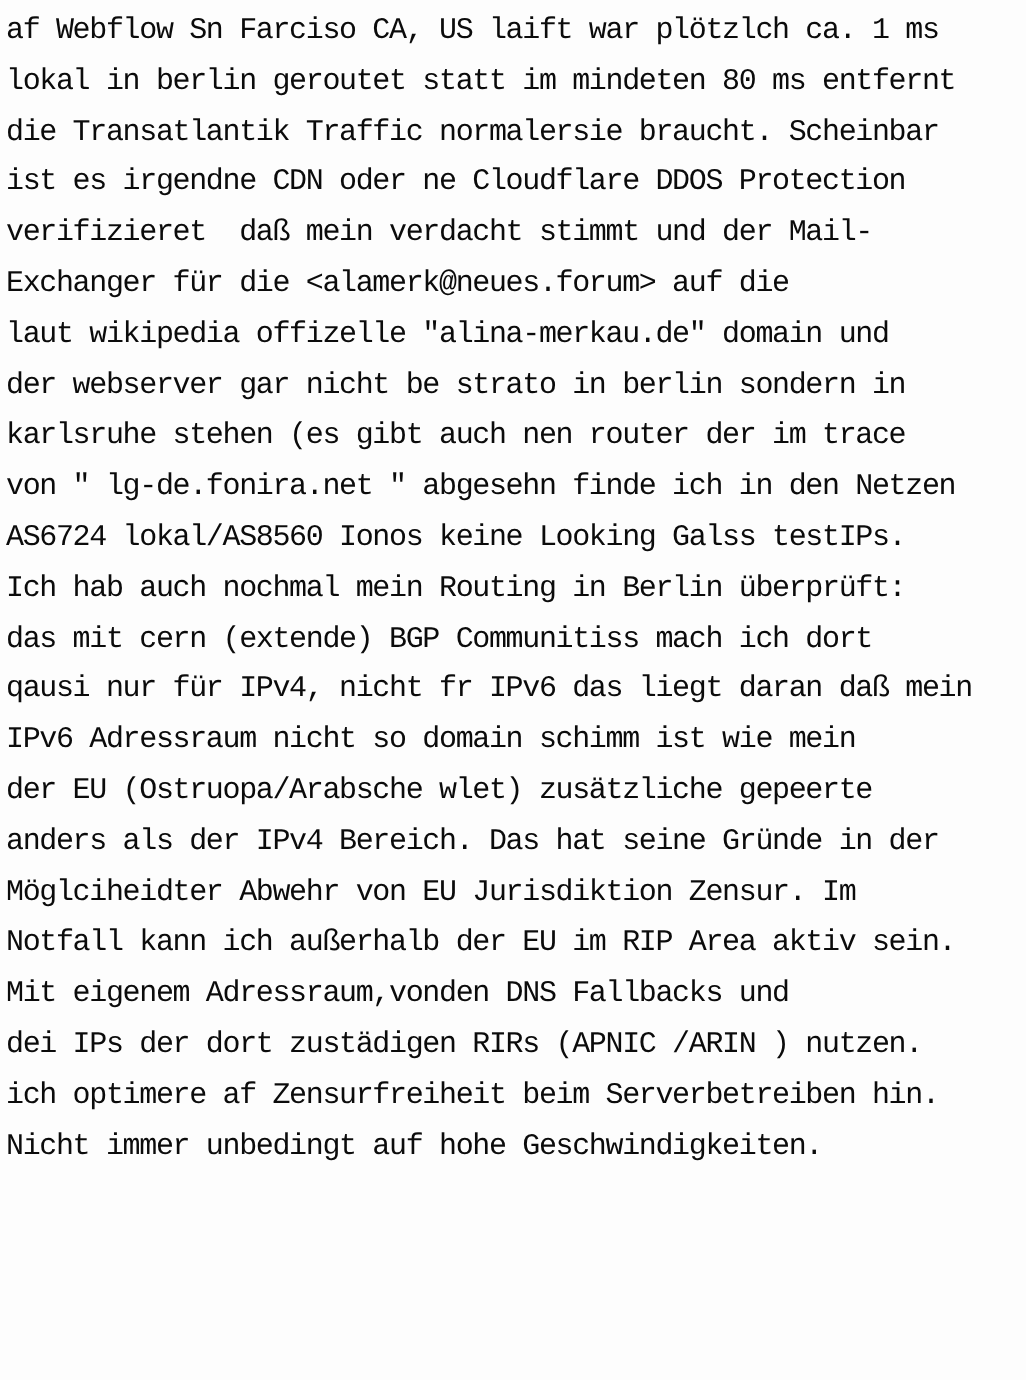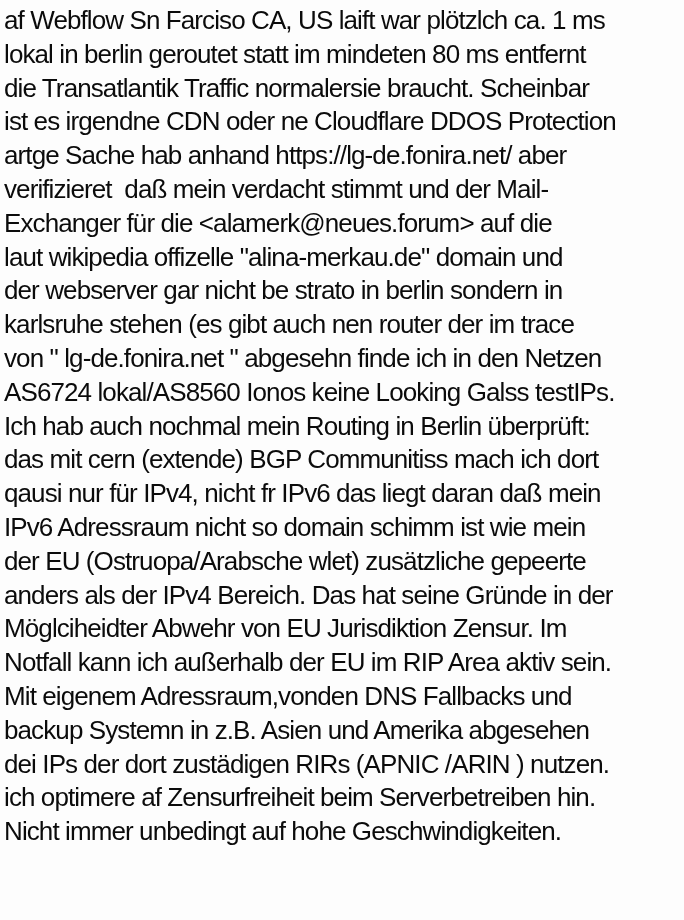--- a/index.html
+++ b/index.html
@@ -12,55 +12,53 @@
     overflow: hidden;
     background: #fdfdfd;
   }
   .page {
     width: 684px;
     height: 920px;
     box-sizing: border-box;
   }
   .text-block {
     padding: 4px 0 0 4px;
-    font-family: Liberation Sans, sans-serif;
-    font-size: 26px;
+    font-family: Liberation Mono, monospace;
+    font-size: 20px;
     letter-spacing: -0.9px;
     line-height: 33.8px;
     font-weight: 400;
     color: #0b0b0b;
   }
   .text-line {
     white-space: pre;   
   }
 </style>
 </head>
 <body style="background: rgb(253, 253, 253);">
 
 <main class="page">
   <div class="text-block" id="text-lines" style="color: rgb(11, 11, 11);">
       <div class="text-line">af Webflow Sn Farciso CA, US laift war plötzlch ca. 1 ms</div>
       <div class="text-line">lokal in berlin geroutet statt im mindeten 80 ms entfernt</div>
       <div class="text-line">die Transatlantik Traffic normalersie braucht. Scheinbar</div>
       <div class="text-line">ist es irgendne CDN oder ne Cloudflare DDOS Protection</div>
-      <div class="text-line">artge Sache hab anhand https://lg-de.fonira.net/ aber</div>
       <div class="text-line">verifizieret  daß mein verdacht stimmt und der Mail-</div>
       <div class="text-line">Exchanger für die &lt;alamerk@neues.forum&gt; auf die</div>
       <div class="text-line">laut wikipedia offizelle "alina-merkau.de" domain und</div>
       <div class="text-line">der webserver gar nicht be strato in berlin sondern in</div>
       <div class="text-line">karlsruhe stehen (es gibt auch nen router der im trace</div>
       <div class="text-line">von " lg-de.fonira.net " abgesehn finde ich in den Netzen</div>
       <div class="text-line">AS6724 lokal/AS8560 Ionos keine Looking Galss testIPs.</div>
       <div class="text-line">Ich hab auch nochmal mein Routing in Berlin überprüft:</div>
       <div class="text-line">das mit cern (extende) BGP Communitiss mach ich dort</div>
       <div class="text-line">qausi nur für IPv4, nicht fr IPv6 das liegt daran daß mein</div>
       <div class="text-line">IPv6 Adressraum nicht so domain schimm ist wie mein</div>
       <div class="text-line">der EU (Ostruopa/Arabsche wlet) zusätzliche gepeerte</div>
       <div class="text-line">anders als der IPv4 Bereich. Das hat seine Gründe in der</div>
       <div class="text-line">Möglciheidter Abwehr von EU Jurisdiktion Zensur. Im</div>
       <div class="text-line">Notfall kann ich außerhalb der EU im RIP Area aktiv sein.</div>
       <div class="text-line">Mit eigenem Adressraum,vonden DNS Fallbacks und</div>
-      <div class="text-line">backup Systemn in z.B. Asien und Amerika abgesehen</div>
       <div class="text-line">dei IPs der dort zustädigen RIRs (APNIC /ARIN ) nutzen.</div>
       <div class="text-line">ich optimere af Zensurfreiheit beim Serverbetreiben hin.</div>
       <div class="text-line">Nicht immer unbedingt auf hohe Geschwindigkeiten.</div>
     </div>
 </main>
 
 </body></html>

